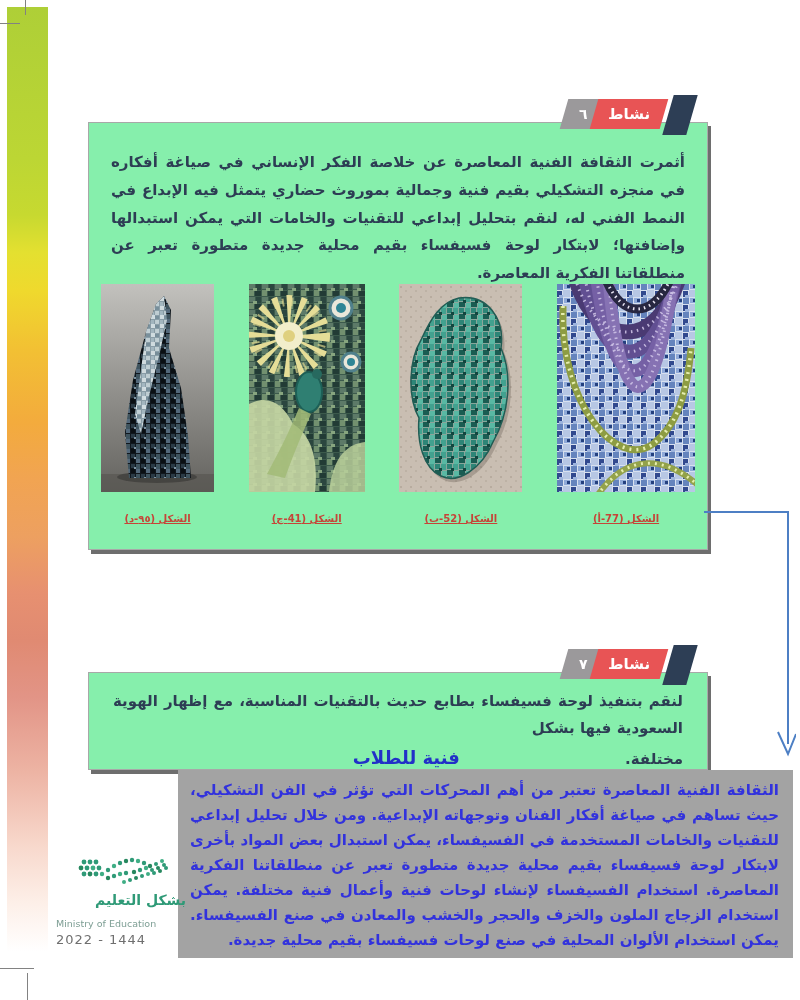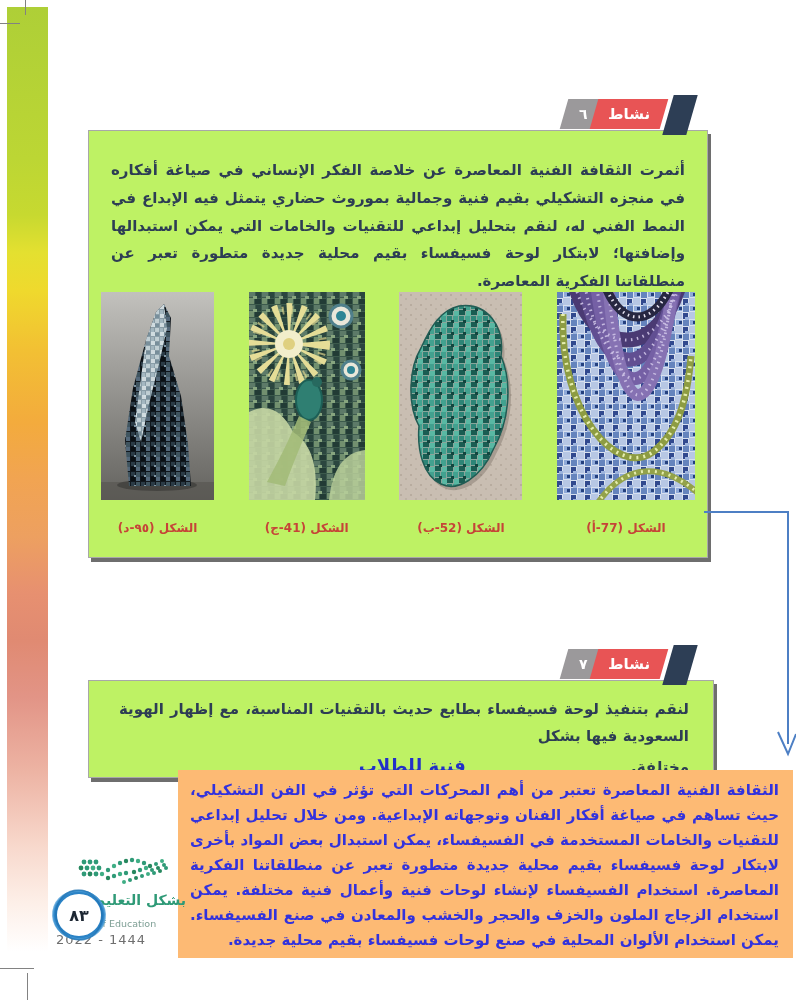--- a/index.html
+++ b/index.html
@@ -6,43 +6,43 @@
   .page{position:relative;width:800px;height:1000px;background:#ffffff;overflow:hidden;
         font-family:"DejaVu Sans",sans-serif;direction:rtl;}
   
   .stripe{position:absolute;left:7px;top:7px;width:41px;height:945px;z-index:2;
     background:linear-gradient(to bottom,
       #aecf37 0%, #bcd634 16%, #c7d930 22%, #e4e030 26%, #efd92d 30%,
       #f2c133 36%, #f3ab3d 44%, #f1a452 50%, #eda060 56%, #e79070 62%,
       #e08a72 67%, #e29486 73%, #edb4a4 81%, #f8d9cd 89%, #fdf0e9 95%, #ffffff 100%);}
   .mark{position:absolute;background:#828282;z-index:3;}
   
-  .activity-box{position:absolute;background:#bef264;border:1px solid #a8a8a8;
-    box-shadow:3px 4px 0 #6e6e6e;z-index:4;margin-top:8px;}
+  .activity-box{position:absolute;background:#86efac;border:1px solid #a8a8a8;
+    box-shadow:3px 4px 0 #6e6e6e;z-index:4;}
   .box-text{margin:0;padding:26px 22px 0 22px;color:#2d3d54;font-weight:bold;
     font-size:15px;line-height:1.85;text-align:justify;}
   .box2-text{padding:15px 24px 0 24px;line-height:1.8;}
   .student-note{color:#2230c8;font-size:18px;margin-right:160px;white-space:nowrap;}
   
   .tab{position:absolute;transform:skewX(-16deg);display:flex;align-items:center;
     justify-content:center;z-index:6;}
   .tab > span{transform:skewX(16deg);color:#fff;font-weight:bold;}
   .tab-red{background:#e85455;}
   .tab-gray{background:#9b999b;}
   .tab-navy{background:#2d3e55;}
   
   .figure-row{position:absolute;left:12px;top:161px;width:594px;height:250px;
     display:flex;flex-direction:row;justify-content:space-between;direction:rtl;}
   .figure{display:flex;flex-direction:column;align-items:center;}
   .figure svg{display:block;}
-  .figure-caption{margin-top:21px;color:#c64438;font-weight:bold;font-size:12px;
-    white-space:nowrap;}
+  .figure-caption{margin-top:21px;color:#c64438;font-weight:bold;font-size:10px;
+    white-space:nowrap;text-decoration:underline;}
   
   .answer-block{position:absolute;left:178px;top:770px;width:615px;height:188px;
-    background:#fdba74;z-index:4;box-sizing:border-box;padding:8px 14px 0 12px;}
+    background:#a3a3a3;z-index:4;box-sizing:border-box;padding:8px 14px 0 12px;}
   .answer-text{margin:0;color:#3232dd;font-weight:bold;font-size:15px;
     line-height:25px;text-align:justify;}
   
   .connector{position:absolute;left:700px;top:504px;z-index:5;}
   
   .moe-logo{position:absolute;left:48px;top:856px;width:140px;height:104px;z-index:4;direction:ltr;}
   .moe-ar{position:absolute;left:47px;top:36px;color:#2f9a77;font-weight:bold;
     font-size:14px;white-space:nowrap;}
   .moe-en{position:absolute;left:8px;top:62px;color:#7d9e94;font-size:9.5px;white-space:nowrap;}
   .moe-years{position:absolute;left:8px;top:76px;color:#6f6f6f;font-size:13px;
@@ -204,21 +204,21 @@
   </svg>
 
   <div class="tab tab-gray" style="left:564px;top:649px;width:38px;height:30px;">
     <span style="font-size:14px;">٧</span>
   </div>
   <div class="tab tab-red" style="left:594px;top:649px;width:70px;height:30px;">
     <span style="font-size:15px;">نشاط</span>
   </div>
   <div class="tab tab-navy" style="left:668px;top:645px;width:24px;height:40px;z-index:5;"></div>
 
-  <div class="activity-box" style="left:88px;top:672px;width:618px;height:96px;padding-left:6px;">
+  <div class="activity-box" style="left:88px;top:672px;width:618px;height:96px;">
     <p class="box-text box2-text">
       <span>لنقم بتنفيذ لوحة فسيفساء بطابع حديث بالتقنيات المناسبة، مع إظهار الهوية السعودية فيها بشكل</span><br>
       <span>مختلفة.</span>
       <span class="student-note">فنية للطلاب</span>
     </p>
   </div>
 
   <div class="answer-block">
     <p class="answer-text">الثقافة الفنية المعاصرة تعتبر من أهم المحركات التي تؤثر في الفن التشكيلي، حيث تساهم في صياغة أفكار الفنان وتوجهاته الإبداعية. ومن خلال تحليل إبداعي للتقنيات والخامات المستخدمة في الفسيفساء، يمكن استبدال بعض المواد بأخرى لابتكار لوحة فسيفساء بقيم محلية جديدة متطورة تعبر عن منطلقاتنا الفكرية المعاصرة. استخدام الفسيفساء لإنشاء لوحات فنية وأعمال فنية مختلفة. يمكن استخدام الزجاج الملون والخزف والحجر والخشب والمعادن في صنع الفسيفساء. يمكن استخدام الألوان المحلية في صنع لوحات فسيفساء بقيم محلية جديدة.</p>
   </div>
@@ -263,23 +263,15 @@
           <circle cx="68" cy="20" r="2"></circle>
         <circle cx="74" cy="18" r="2" fill="#3fae85"></circle>
           <circle cx="80" cy="17" r="2"></circle>
           <circle cx="86" cy="15" r="2" fill="#27885f"></circle>
           <circle cx="92" cy="12" r="2"></circle>
       </g>
     </svg>
     <span class="moe-ar">بشكل التعليم</span>
     <span class="moe-en">Ministry of Education</span>
     <span class="moe-years">2022 - 1444</span>
-    <div class="page-circle">
-      <svg width="58" height="58" viewBox="0 0 58 58">
-        <ellipse cx="29" cy="29" rx="24" ry="23" fill="#ffffff" stroke="#2b83c6" stroke-width="4"></ellipse>
-        <ellipse cx="29" cy="29" rx="26" ry="24" fill="none" stroke="#4a9bd6" stroke-width="2" opacity="0.75" transform="rotate(8 29 29)"></ellipse>
-        <ellipse cx="29" cy="29" rx="23" ry="25" fill="none" stroke="#1f6fae" stroke-width="1.6" opacity="0.6" transform="rotate(-10 29 29)"></ellipse>
-      </svg>
-      <div class="num">٨٣</div>
-    </div>
   </div>
 
 </div>
 
 </body></html>

